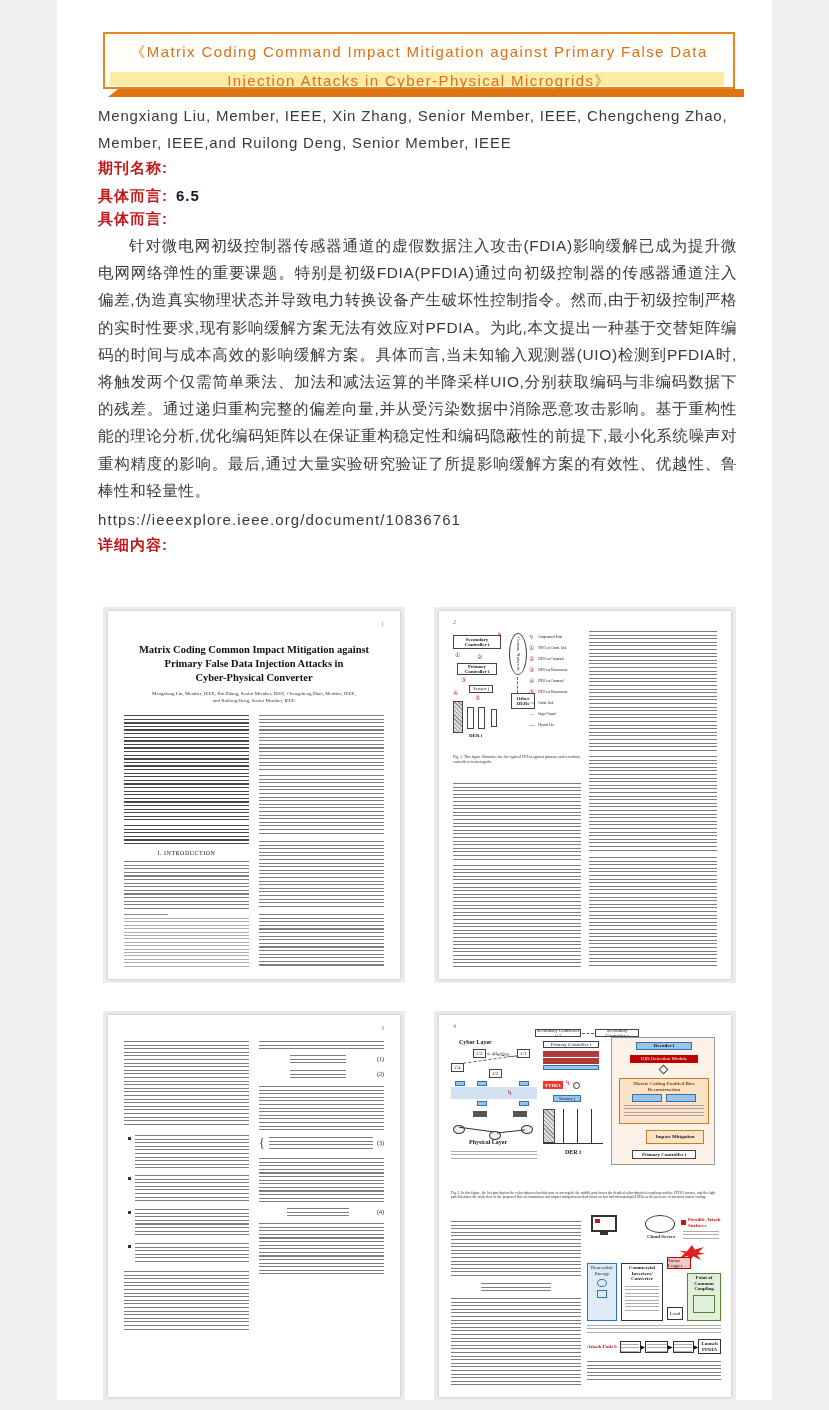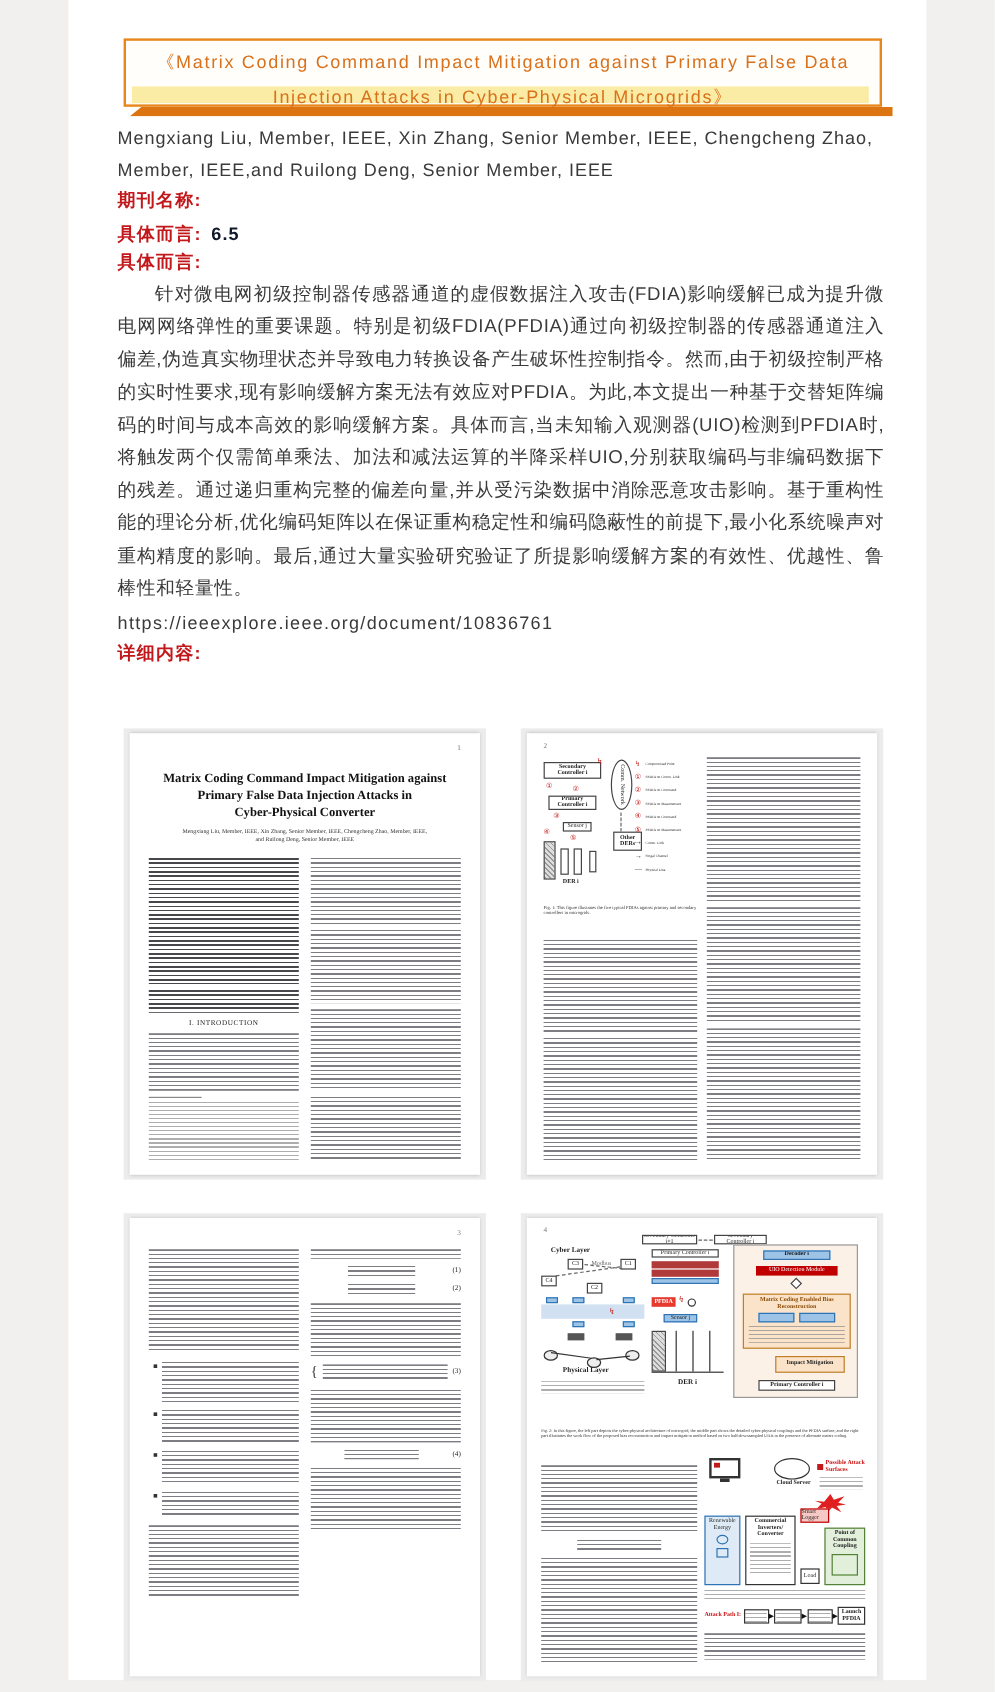--- a/index.html
+++ b/index.html
@@ -117,21 +117,21 @@
     <a class="url" href="#">https://ieeexplore.ieee.org/document/10836761</a>
     <p class="lbl mt">详细内容:</p>
   </div>
 
   <div class="thumbs">
 
     <div class="thumb">
       <div class="sheet">
         <div class="pno" style="top:10px;right:16px">1</div>
         <div class="p1-title">
-          <div>Matrix Coding Command Impact Mitigation against</div>
+          <div>Matrix Coding Common Impact Mitigation against</div>
           <div>Primary False Data Injection Attacks in</div>
           <div>Cyber-Physical Converter</div>
         </div>
         <div class="p1-auth">
           <div>Mengxiang Liu, Member, IEEE, Xin Zhang, Senior Member, IEEE, Chengcheng Zhao, Member, IEEE,</div>
           <div>and Ruilong Deng, Senior Member, IEEE</div>
         </div>
         <div class="cols" style="top:104px;left:16px;right:16px;bottom:12px">
           <div class="col">
             <div class="tl b" style="height:112px"></div>

